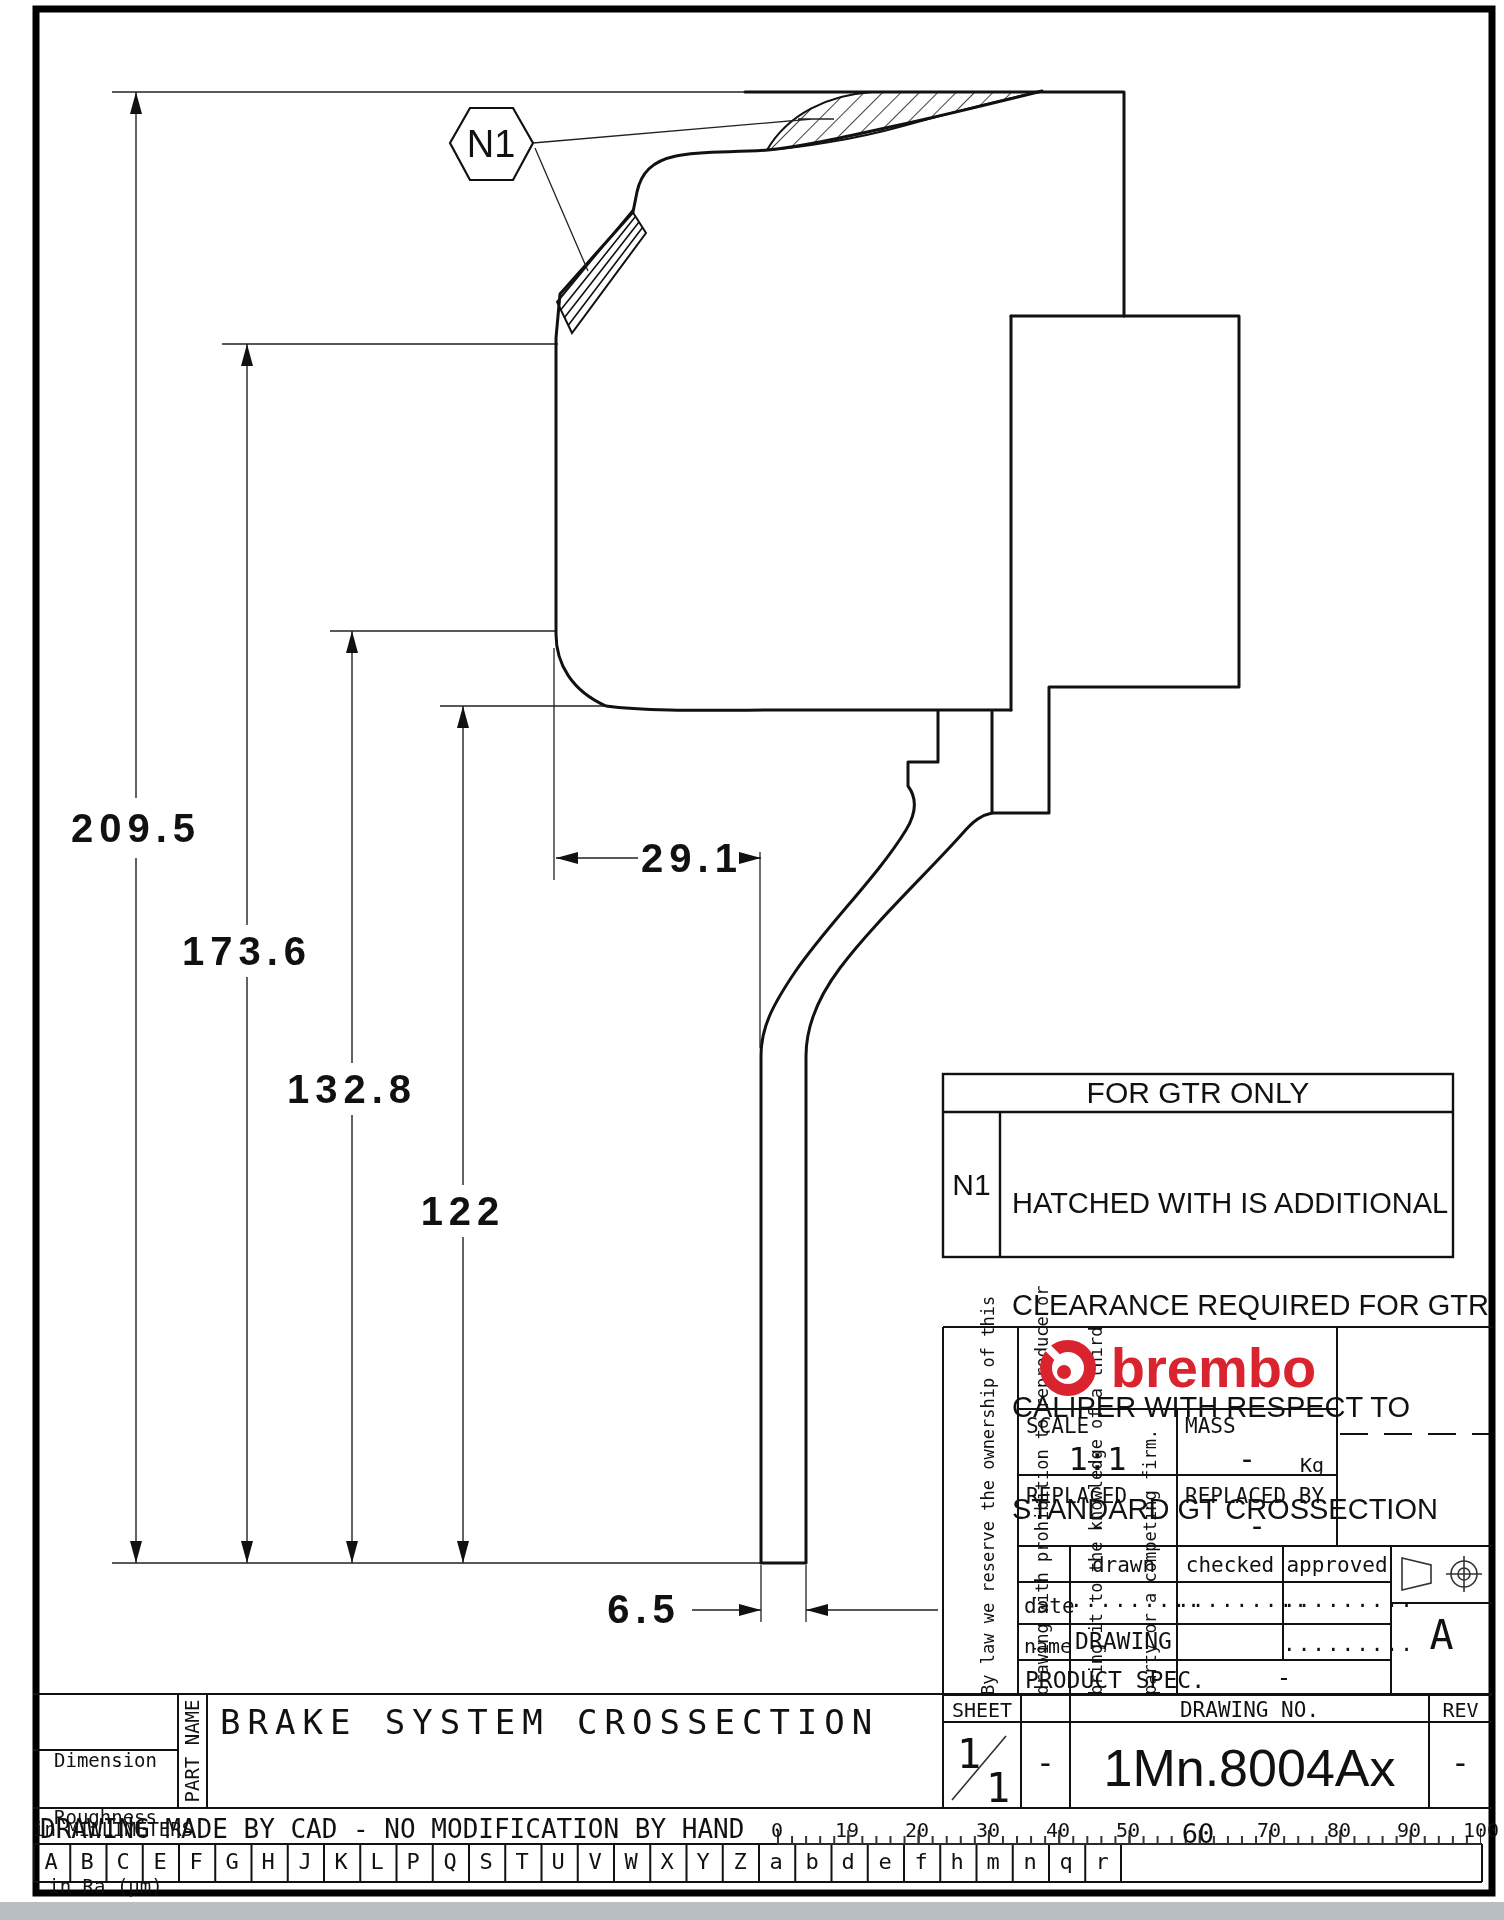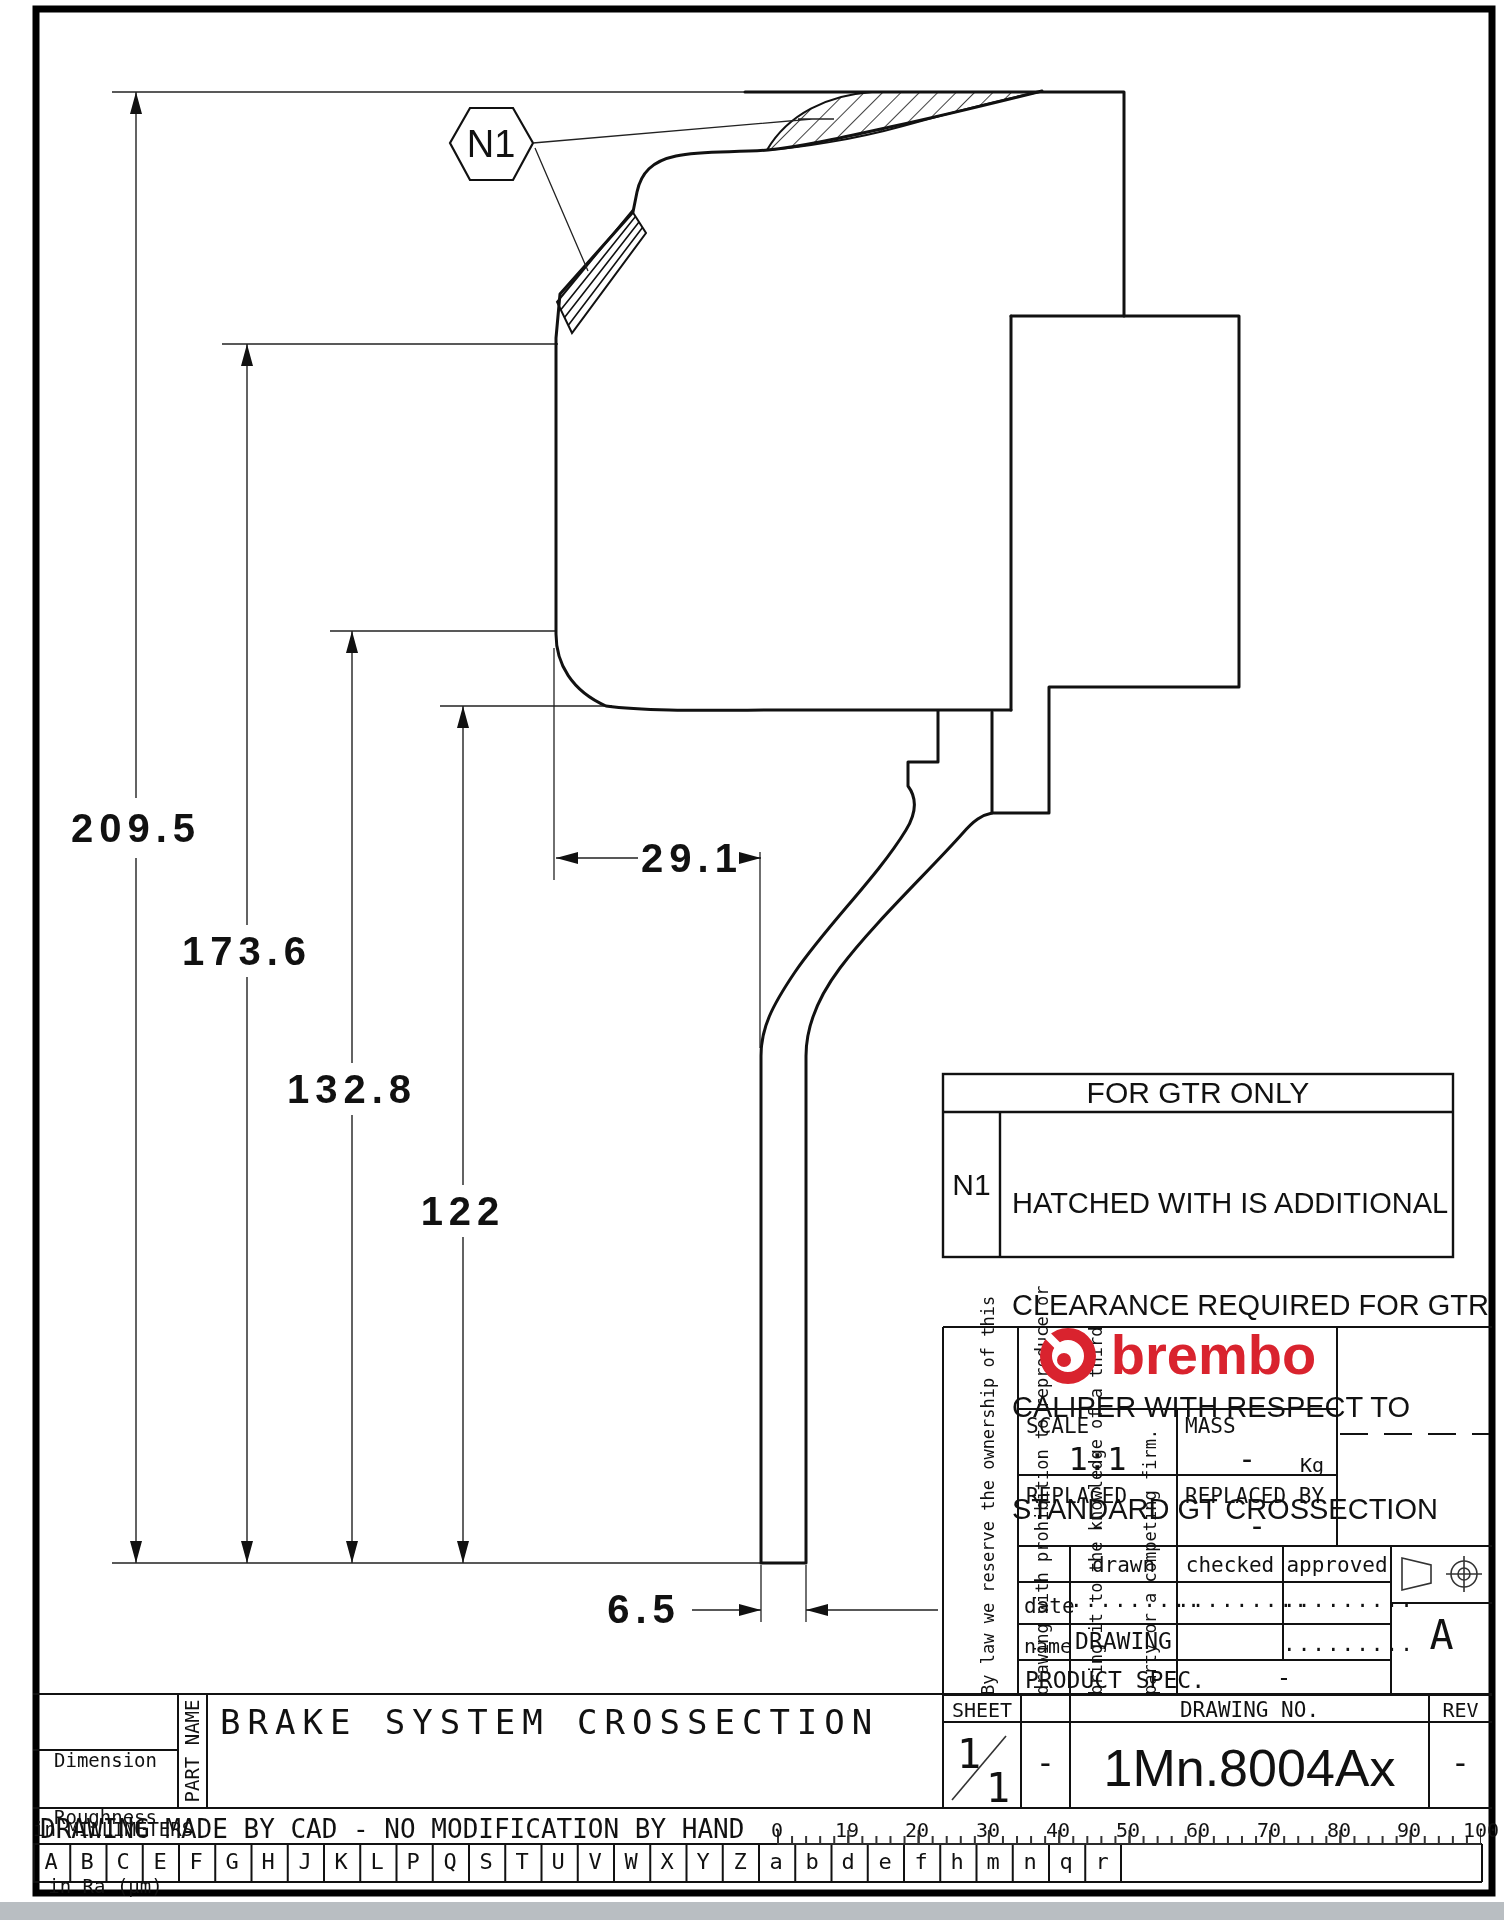--- a/index.html
+++ b/index.html
@@ -9,21 +9,21 @@
   svg.draw{position:absolute;left:0;top:0;width:1504px;height:1920px;}
   .t{position:absolute;white-space:pre;color:#111;}
   .mono{font-family:"DejaVu Sans Mono",monospace;}
   .ctr{text-align:center;}
   .gtr-head{font-family:"Liberation Sans",sans-serif;font-size:30px;line-height:38px;text-align:center;}
   .gtr-n1{font-family:"Liberation Sans",sans-serif;font-size:30px;display:flex;align-items:center;justify-content:center;}
   .gtr-lines{font-family:"Liberation Sans",sans-serif;font-size:29px;line-height:34px;}
   .rot{transform-origin:0 0;transform:rotate(-90deg) translateX(-368px);}
   .rot2{transform-origin:0 0;transform:rotate(-90deg) translateX(-114px);}
   .disc{font-size:17px;line-height:18px;letter-spacing:0px;}
-  .brand{display:flex;align-items:flex-start;justify-content:center;gap:14px;height:100%;}
+  .brand{display:flex;align-items:center;justify-content:center;gap:14px;height:100%;}
   .brandword{font-family:"Liberation Sans",sans-serif;font-weight:bold;font-size:56px;line-height:56px;}
   .bigno{font-family:"Liberation Sans",sans-serif;font-size:52px;}
   .lbl{font-size:21px;}
   .dots{letter-spacing:2px;}
   .graybar{position:absolute;left:0;top:1902px;width:1504px;height:18px;background:#b9bec2;}
 </style>
 </head>
 <body>
 
 <div class="page">
@@ -230,21 +230,21 @@
   <div class="t mono ctr rot2" style="left:178px;top:1694px;width:114px;height:29px;font-size:19px;line-height:29px;">PART NAME</div>
   <div class="t mono" style="left:220px;top:1702px;font-size:34px;letter-spacing:7px;">BRAKE SYSTEM CROSSECTION</div>
   <div class="t mono" style="left:40px;top:1814px;font-size:26px;">DRAWING MADE BY CAD - NO MODIFICATION BY HAND</div>
 
   <div class="t mono ctr" style="left:757px;top:1818px;width:40px;font-size:20px;">0</div>
   <div class="t mono ctr" style="left:827px;top:1818px;width:40px;font-size:20px;">19</div>
   <div class="t mono ctr" style="left:897px;top:1818px;width:40px;font-size:20px;">20</div>
   <div class="t mono ctr" style="left:968px;top:1818px;width:40px;font-size:20px;">30</div>
   <div class="t mono ctr" style="left:1038px;top:1818px;width:40px;font-size:20px;">40</div>
   <div class="t mono ctr" style="left:1108px;top:1818px;width:40px;font-size:20px;">50</div>
-  <div class="t mono ctr" style="left:1178px;top:1818px;width:40px;font-size:20px;">60</div>
+  <div class="t mono ctr" style="left:1178px;top:1818px;width:40px;font-size:27px;">60</div>
   <div class="t mono ctr" style="left:1249px;top:1818px;width:40px;font-size:20px;">70</div>
   <div class="t mono ctr" style="left:1319px;top:1818px;width:40px;font-size:20px;">80</div>
   <div class="t mono ctr" style="left:1389px;top:1818px;width:40px;font-size:20px;">90</div>
   <div class="t mono ctr" style="left:1459px;top:1818px;width:44px;font-size:20px;">100</div>
 
   <div class="t mono ctr" style="left:33px;top:1849px;width:36px;font-size:22px;">A</div>
   <div class="t mono ctr" style="left:69px;top:1849px;width:36px;font-size:22px;">B</div>
   <div class="t mono ctr" style="left:105px;top:1849px;width:36px;font-size:22px;">C</div>
   <div class="t mono ctr" style="left:142px;top:1849px;width:36px;font-size:22px;">E</div>
   <div class="t mono ctr" style="left:178px;top:1849px;width:36px;font-size:22px;">F</div>

